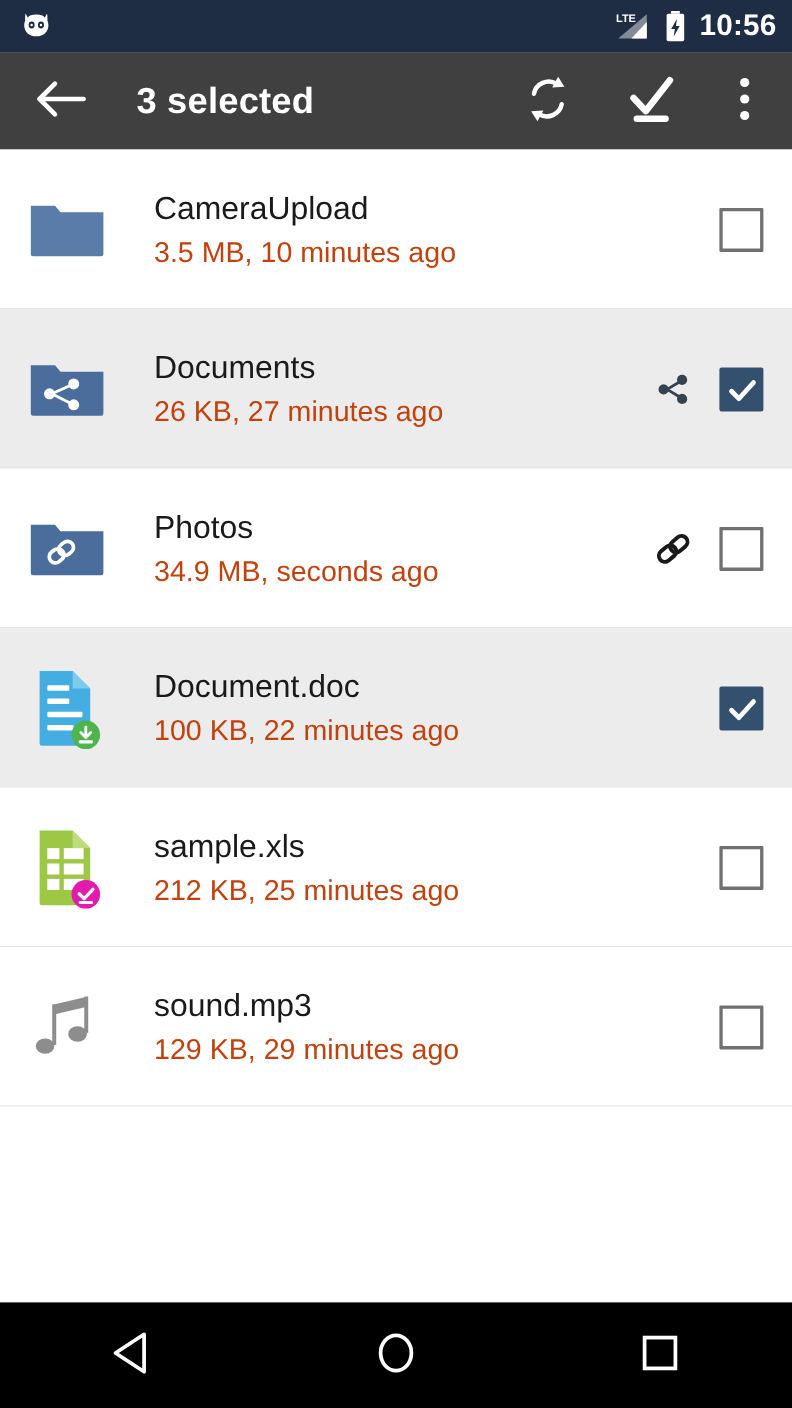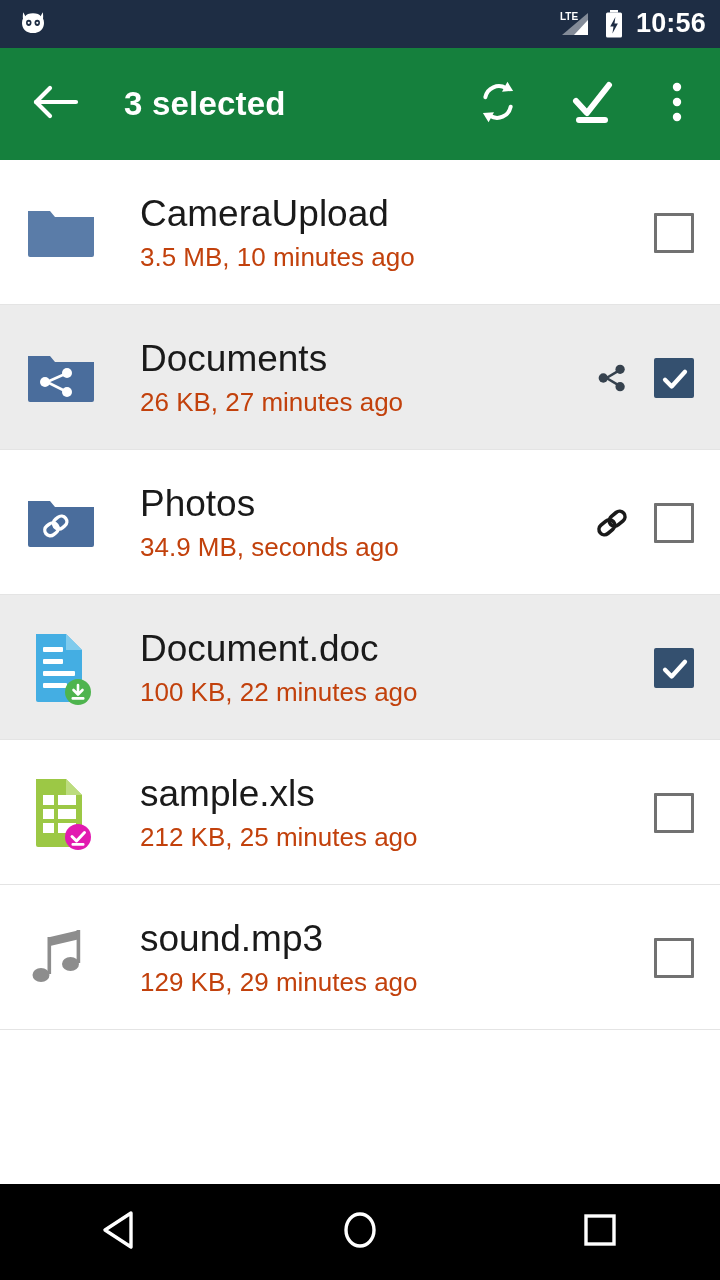--- a/index.html
+++ b/index.html
@@ -37,22 +37,22 @@
     color: #ffffff;
     font-size: 27px;
     font-weight: bold;
     letter-spacing: 0.2px;
     line-height: 1;
     padding-bottom: 2px;
   }
 
   
   #action-bar {
-    height: 112px;
-    background: #15803d;
+    height: 88px;
+    background: #404040;
     display: flex; align-items: center;
     padding: 0 22px 0 30px;
     flex: none;
   }
   #back-button {
     width: 52px; height: 52px;
     display: flex; align-items: center; justify-content: center;
     flex: none;
   }
   #toolbar-title {
@@ -101,21 +101,21 @@
     flex: none;
     display: flex; align-items: center; justify-content: center;
   }
   .row-text {
     margin-left: 40px;
     display: flex; flex-direction: column;
     justify-content: center;
     min-width: 0; flex: 1 1 auto;
   }
   .row-name {
-    font-size: 37px;
+    font-size: 29px;
     color: #1a1a1a;
     line-height: 1.18;
     white-space: nowrap;
   }
   .row-sub {
     font-size: 26px;
     color: #c2410c;
     margin-top: 7px;
     line-height: 1.18;
     white-space: nowrap;

